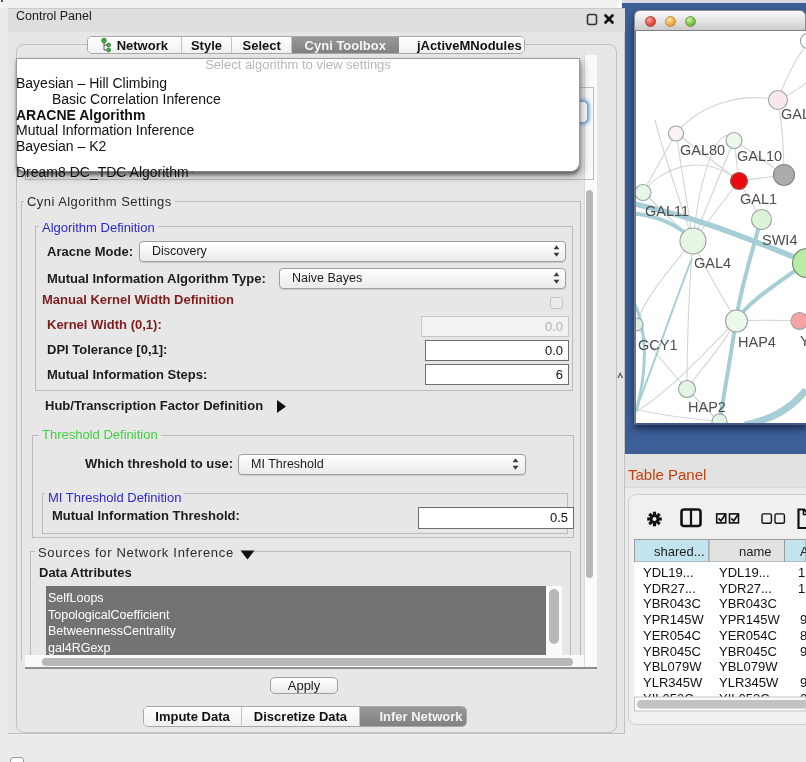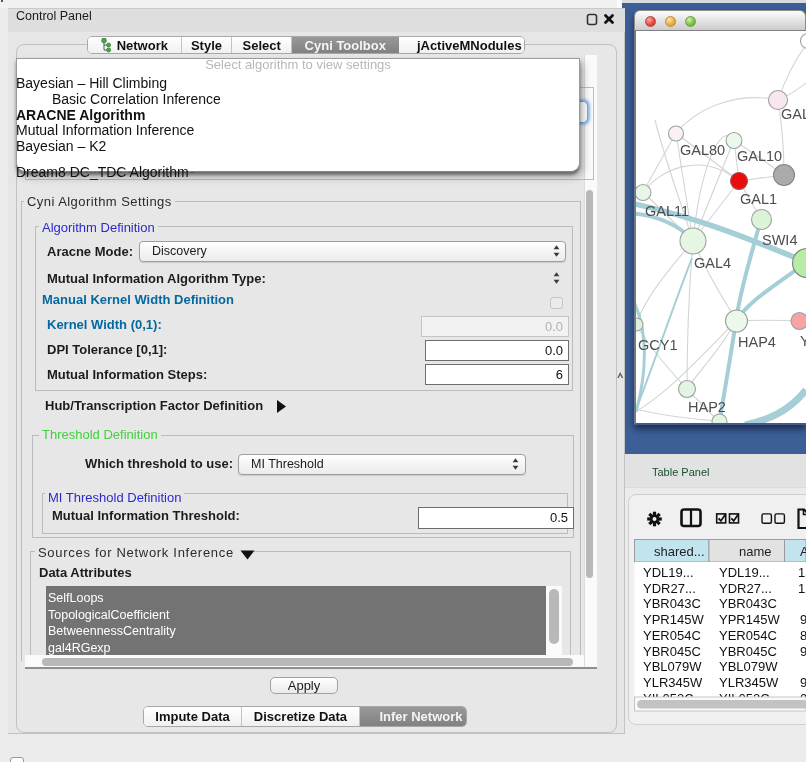--- a/index.html
+++ b/index.html
@@ -11,39 +11,39 @@
 #bluetop { left:622px; top:0; width:184px; height:4px; background:#d8dbe0; }
 #blue { left:622px; top:3px; width:184px; height:451px; background:#3c5f98; }
 
 #netwin { left:634px; top:10px; width:172px; height:415px; box-shadow:0 4px 7px rgba(0,0,20,0.55); border-radius:6px 6px 0 0; }
 #nettitle { left:0; top:0; width:172px; height:21px; border-radius:6px 6px 0 0;
   background:linear-gradient(#fbfbfb,#cdcccc); border:1px solid #8d8d8d; border-bottom:1px solid #828282; }
 .tl { position:absolute; top:4.5px; width:11px; height:11px; border-radius:50%; }
 #netcontent { left:0; top:21px; width:172px; height:394px; background:#ffffff; border-left:2px solid #707a88; border-bottom:2px solid #46598c; overflow:hidden; }
 
 #tpstrip { left:622px; top:454px; width:184px; height:34px; background:#e3e2e2; border-bottom:1px solid #dadada; }
-#tplabel { left:652px; top:466px; font-size:11px; color:#14532d; }
+#tplabel { left:628px; top:466px; font-size:15px; color:#c2410c; }
 #tpanel { left:628px; top:494px; width:186px; height:231px; background:#f1f0f0; border:1px solid #cfcfcf; border-radius:8px; }
 
 #cpwin { left:8px; top:8px; width:617px; height:726px; background:#e7e6e6; border-right:1px solid #c4c3c3; border-bottom:1px solid #c4c3c3; }
 #cptitle { left:0; top:0; width:617px; height:24px; background:#dfdede; border-top:1px solid #cbcaca; }
 #cptitletext { left:8px; top:1px; font-size:12.5px; color:#1a1a1a; }
 #cppanel { left:8px; top:36px; width:601px; height:689px; background:#e8e7e7; border:1px solid #c2c1c1; border-radius:8px; }
 
 .seg { position:absolute; display:flex; background:#ffffff; border:1px solid #a9a8a8; border-radius:5px; overflow:hidden; }
 .seg > div { display:flex; align-items:center; justify-content:center; font-size:13px; font-weight:bold; color:#111; border-right:1px solid #c4c3c3; background:linear-gradient(#ffffff,#f1f0f0); }
 .seg > div:last-child { border-right:none;padding-left:16px; }
 .seg > div.sel { background:linear-gradient(#9a9898,#828080); color:#f5f5f5; border-right:none; font-weight:bold; }
 #toptabs { left:87px; top:36px; width:438px; height:18px; }
 #bottabs { left:143px; top:706px; width:324px; height:21px; }
 
 .gbox { position:absolute; border:1px solid #bcbbbb; }
 .gtitle { position:absolute; background:#e8e7e7; padding:0 3px; font-size:13px; white-space:nowrap; }
 label.b { position:absolute; font-size:13px; font-weight:bold; color:#1c1c1c; white-space:nowrap; }
-label.dis { color:#0369a1; }
+label.dis { color:#7f1d1d; }
 .combo { position:absolute; border:1px solid #9f9e9e; border-radius:4px; background:linear-gradient(#ffffff,#eceaea); font-size:12.5px; color:#1a1a1a; line-height:19px; padding-left:12px; box-shadow:0 1px 1px rgba(0,0,0,0.12); }
 .tf { position:absolute; background:#ffffff; border:1px solid #6e6d6d; font-size:13px; color:#111; text-align:right; padding-right:5px; }
 .tf.dis { background:#f3f2f2; border:1px solid #c6c5c5; color:#b2b1b1; }
 
 #attrlist { left:46px; top:586px; width:500px; height:69px; background:#737373; color:#fff; font-size:12.5px; line-height:16.5px; padding:4px 0 0 2px; overflow:hidden; }
 
 .sbtrack { position:absolute; background:#fbfafa; }
 .sbthumb { position:absolute; background:#b9b8b8; border-radius:5px; }
 
 #apply { left:270px; top:676.5px; width:68px; height:17px; border:1px solid #a2a1a1; border-radius:5px; background:linear-gradient(#ffffff,#ebeaea); font-size:13px; color:#1a1a1a; text-align:center; line-height:15px; }
@@ -250,20 +250,21 @@
 
   <div class="gbox" style="left:35px; top:226px; width:538px; height:165px;"></div>
   <div class="gtitle" style="left:39px; top:220px; color:#2a2ad0;">Algorithm Definition</div>
   <label class="b" style="left:47px; top:243.5px;">Aracne Mode:</label>
   <div class="combo" style="left:139px; top:241px; width:427px; height:21px;">Discovery</div>
   <svg class="abs" style="left:553px; top:245px;" width="7" height="12" viewBox="0 0 7 12">
       <path d="M 3.5,0.2 L 6.4,4.2 H 0.6 Z" fill="#3a3a3a"></path>
       <path d="M 3.5,11.8 L 6.4,7.8 H 0.6 Z" fill="#3a3a3a"></path>
     </svg>
   <label class="b" style="left:47px; top:270.5px;">Mutual Information Algorithm Type:</label>
+  <div class="combo" style="left:279px; top:268px; width:287px; height:21px;">Naive Bayes</div>
   <svg class="abs" style="left:553px; top:272px;" width="7" height="12" viewBox="0 0 7 12">
       <path d="M 3.5,0.2 L 6.4,4.2 H 0.6 Z" fill="#3a3a3a"></path>
       <path d="M 3.5,11.8 L 6.4,7.8 H 0.6 Z" fill="#3a3a3a"></path>
     </svg>
   <label class="b dis" style="left:42px; top:291.5px;">Manual Kernel Width Definition</label>
   <div class="abs" style="left:550px; top:297px; width:13px; height:12px; background:#eceaea; border:1px solid #c6c5c5; border-radius:3px;"></div>
   <label class="b dis" style="left:47px; top:316.5px;">Kernel Width (0,1):</label>
   <div class="tf dis" style="left:421px; top:316px; width:148px; height:21px; line-height:19px;">0.0</div>
   <label class="b" style="left:47px; top:341.5px;">DPI Tolerance [0,1]:</label>
   <div class="tf" style="left:425px; top:340px; width:144px; height:21px; line-height:19px;">0.0</div>

